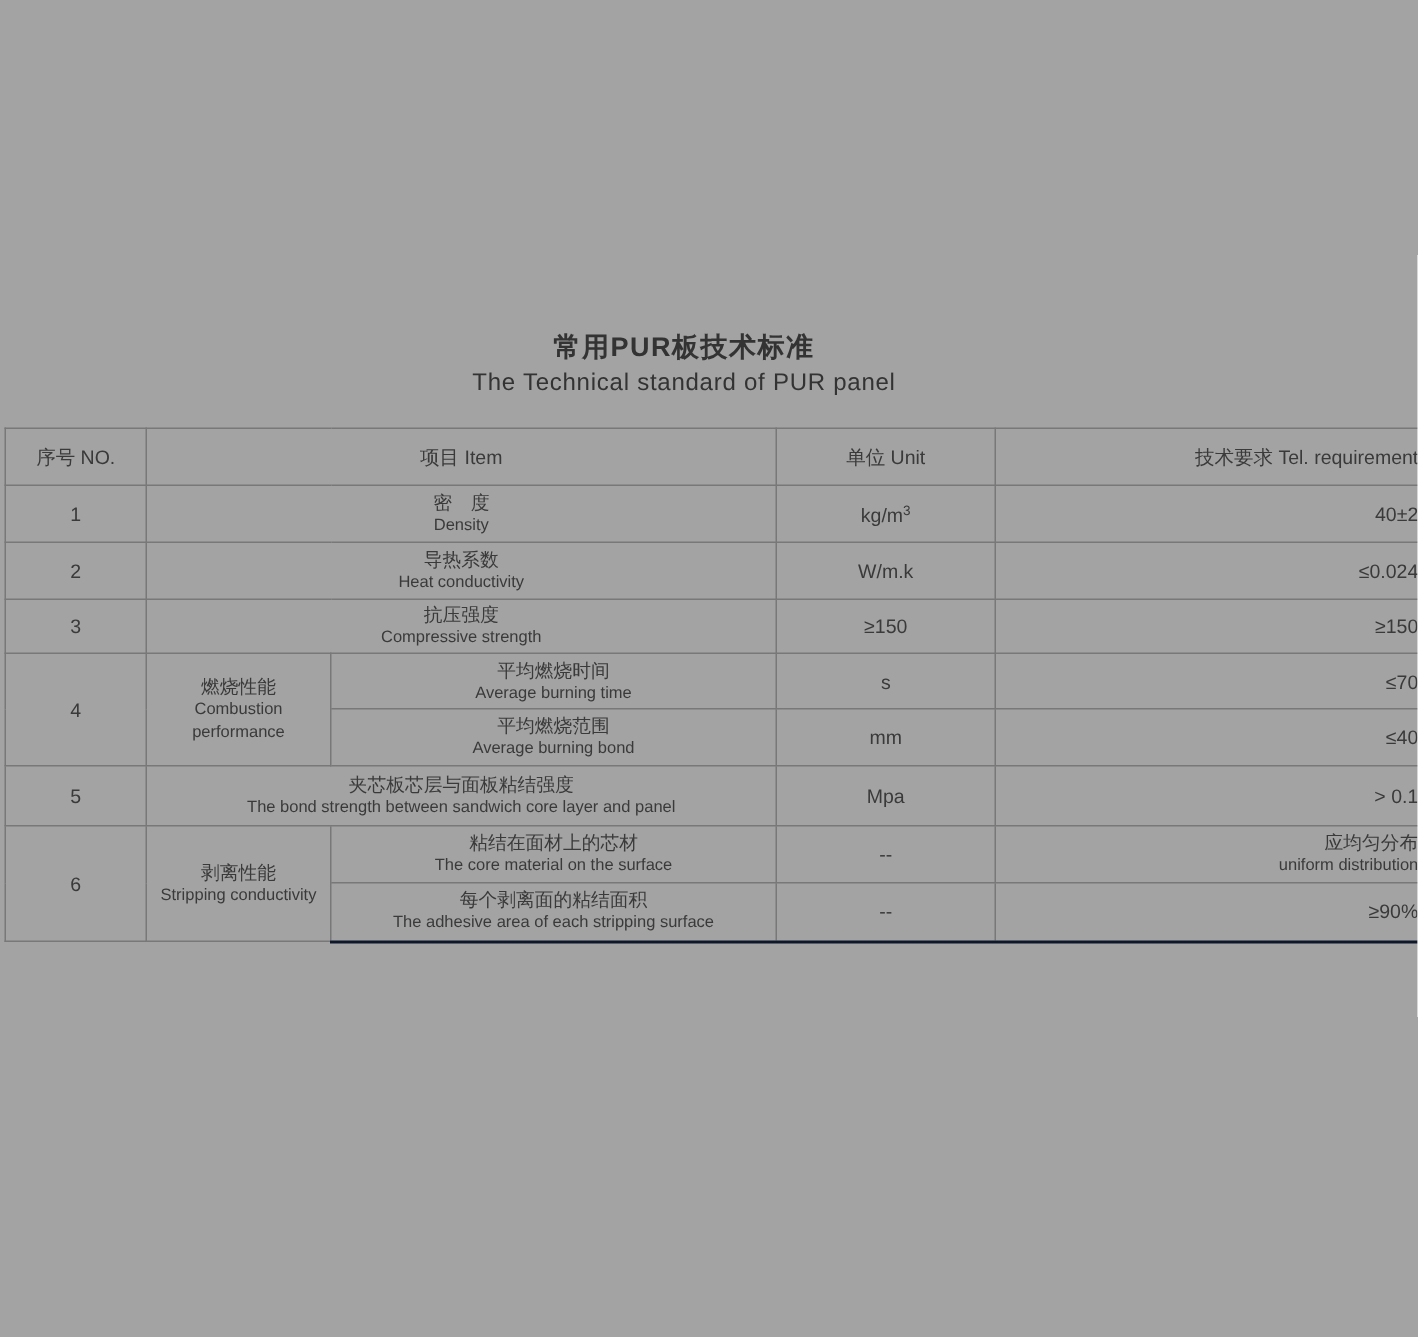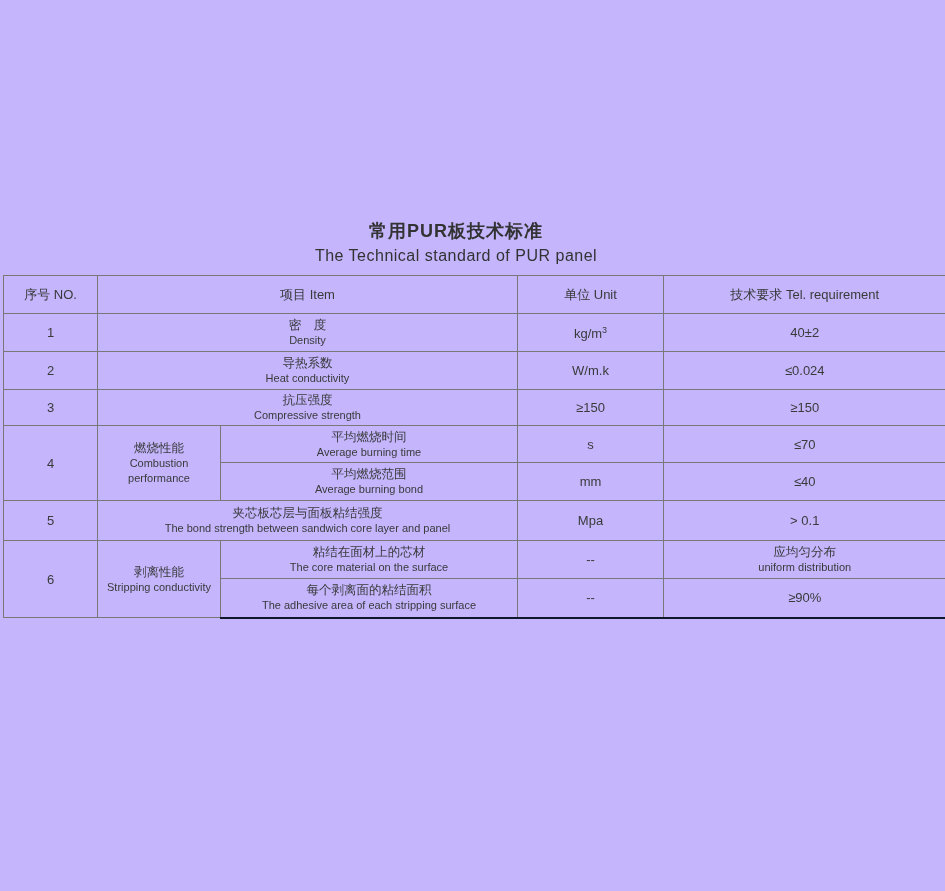--- a/index.html
+++ b/index.html
@@ -1,42 +1,42 @@
 <!DOCTYPE html>
 <html><head>
 <meta charset="utf-8">
 <style>
   html,body{margin:0;padding:0;background:#ffffff;}
   .page{
     position:relative;
     width:945px;height:891px;
-    background:#c4b5fd;
+    background:#a3a3a3;
     font-family:"Liberation Sans","DejaVu Sans",sans-serif;
     color:#3a3a3a;
     overflow:hidden;
   }
   .title-block{
     position:absolute;top:219px;left:0;width:912px;
     text-align:center;color:#333333;
   }
   .title-zh{font-size:18px;font-weight:bold;letter-spacing:1px;}
   .title-en{font-size:16px;font-weight:normal;margin-top:4px;letter-spacing:0.5px;}
   table.spec{
-    position:absolute;top:275px;left:3px;
+    position:absolute;top:285px;left:3px;
     width:942px;
     border-collapse:collapse;table-layout:fixed;
   }
   .spec td{
     border:1px solid #787878;
     text-align:center;vertical-align:middle;
     padding:0;
     font-size:13px;line-height:15px;color:#3a3a3a;
     overflow:hidden;
   }
-  .spec td.last{border-right:none;}
+  .spec td.last{border-right:none;text-align:right;}
   .spec tr.bottom td{border-bottom:2px solid #0f172a;}
   .zh{font-size:12.5px;line-height:16px;}
   .en{font-size:11px;line-height:15px;}
   .hdr td{font-size:13px;}
   sup{font-size:9px;}
   tr.h-hdr{height:38px;}
   tr.h-r1{height:38px;}
   tr.h-r2{height:38px;}
   tr.h-r3{height:36px;}
   tr.h-r4a{height:37px;}

